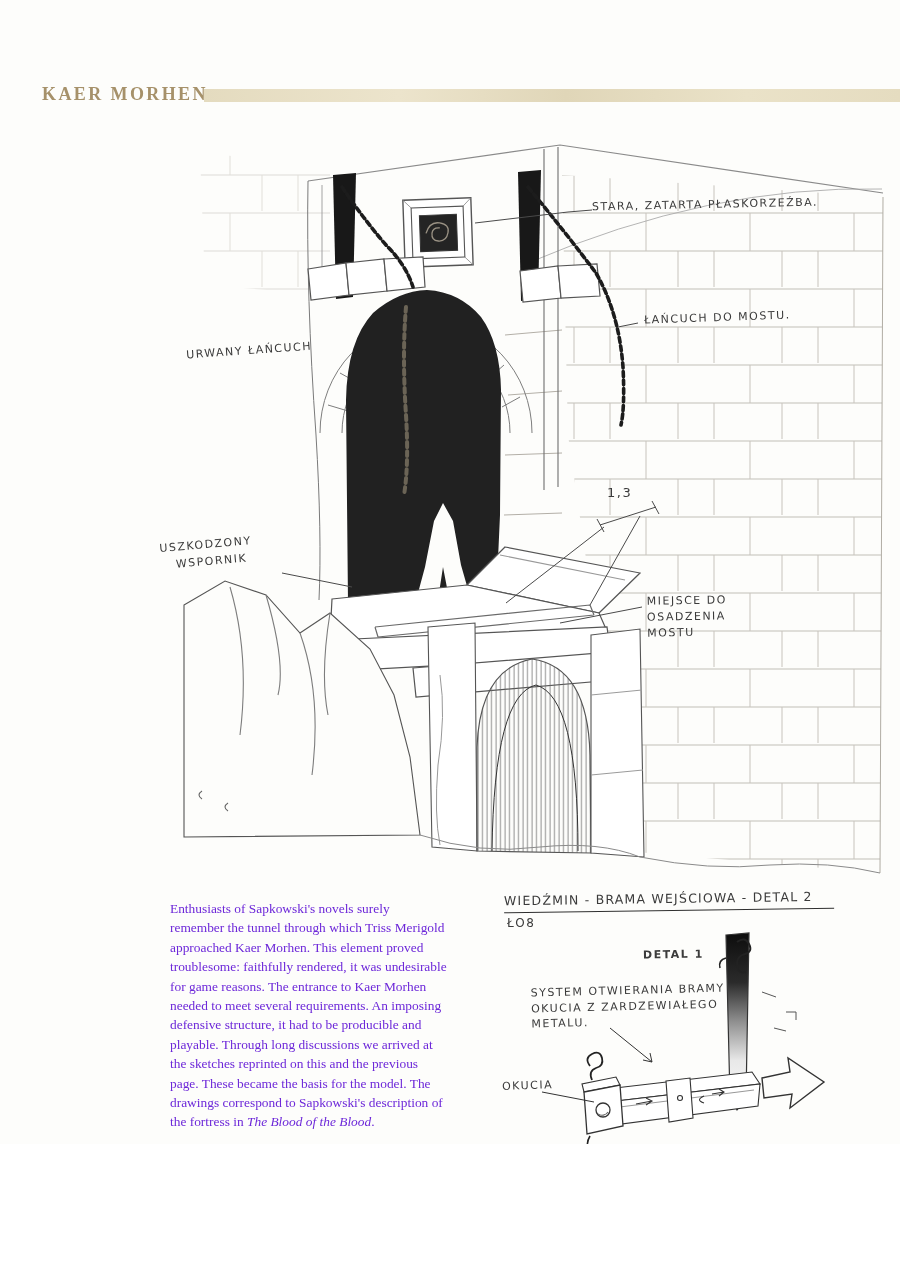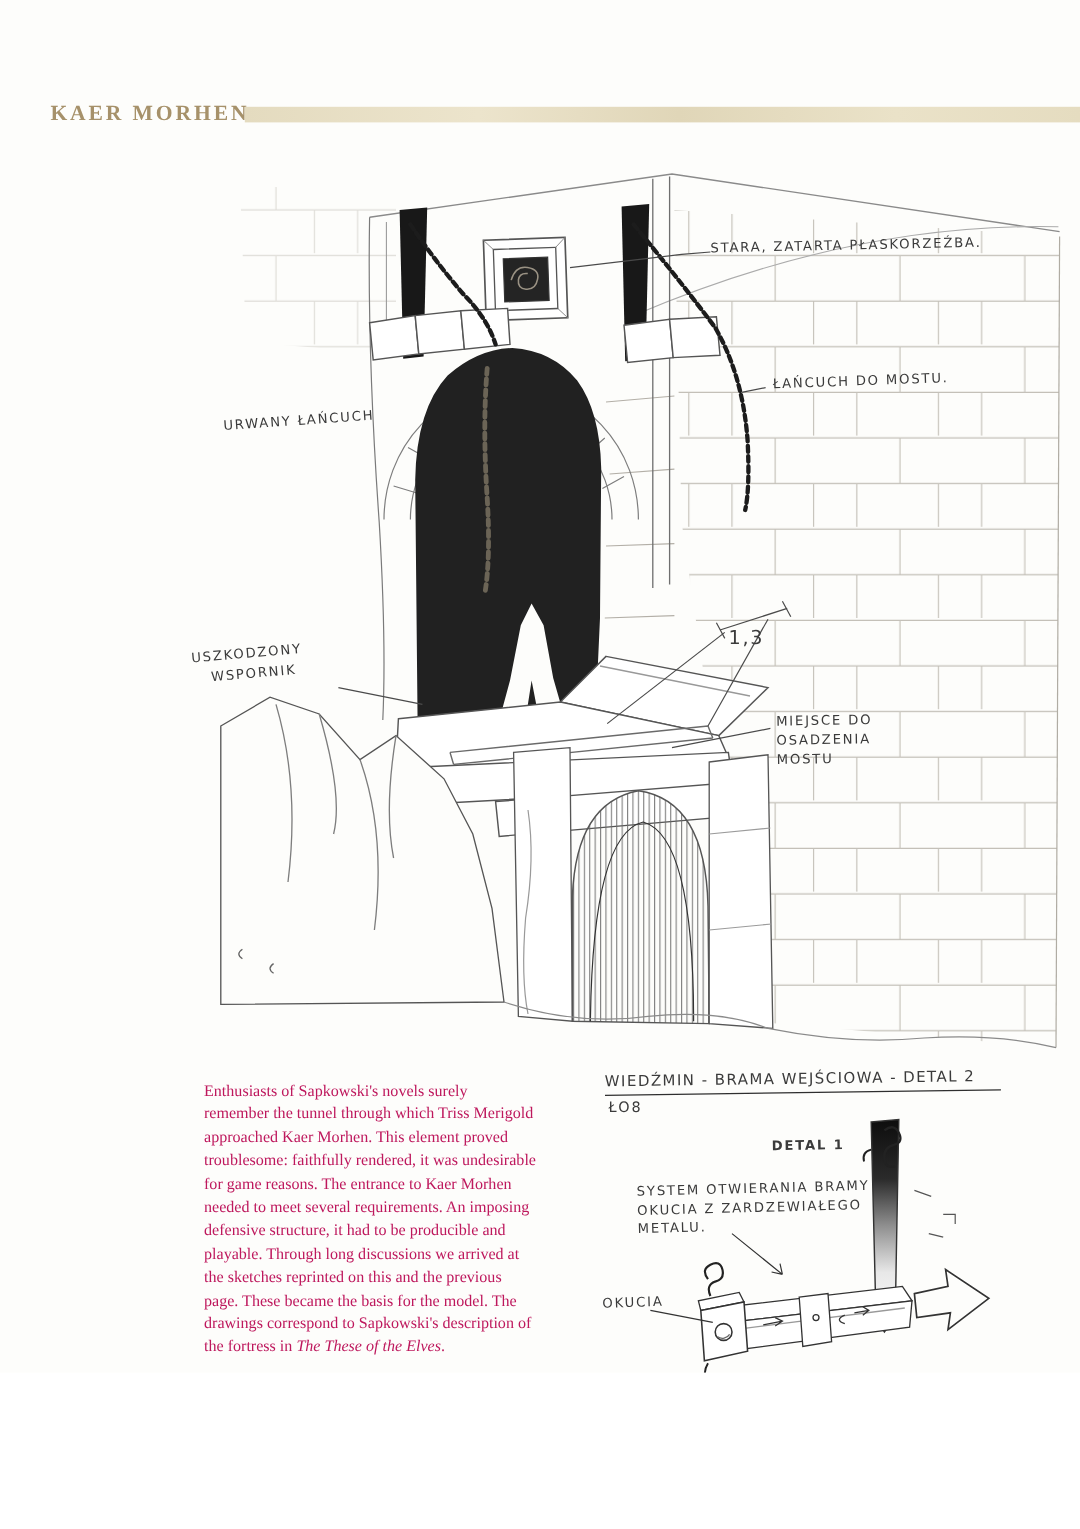--- a/index.html
+++ b/index.html
@@ -15,31 +15,31 @@
   .detail-svg{position:absolute;left:490px;top:928px;}
   .medallion-svg{position:absolute;left:44px;top:1164px;}
   
   .hand{position:absolute;font-family:"DejaVu Sans",sans-serif;font-size:11px;
         letter-spacing:1.5px;color:#3b3b3b;text-transform:uppercase;white-space:nowrap;}
   .pre{white-space:pre;line-height:17px;}
   .a-relief{left:592px;top:198px;transform:rotate(-1.2deg);}
   .a-bridge-chain{left:644px;top:311px;transform:rotate(-2deg);}
   .a-broken-chain{left:186px;top:344px;transform:rotate(-4deg);}
   .a-damaged-bracket{left:160px;top:536px;transform:rotate(-5deg);}
-  .a-dim{left:607px;top:522px;font-size:16px;}
+  .a-dim{left:607px;top:485px;font-size:13px;}
   .a-bridge-seat{left:647px;top:593px;transform:rotate(-1deg);line-height:16px;}
   .d-caption{left:504px;top:891px;font-size:12.5px;letter-spacing:1.2px;width:330px;
              border-bottom:1.5px solid #2f2f2f;padding-bottom:4px;transform:rotate(-0.8deg);}
   .d-sheet{left:507px;top:916px;font-size:12px;text-align:right;}
   .d-label{left:643px;top:948px;transform:rotate(-1deg);font-weight:bold;}
   .d-note{left:531px;top:983px;transform:rotate(-1.5deg);line-height:15.5px;}
   .d-fittings{left:502px;top:1079px;transform:rotate(-2deg);}
   
   .body-copy{position:absolute;left:170px;top:899px;width:342px;margin:0;
-             font-size:13.4px;line-height:19.4px;color:#be185d;white-space:pre-line;}
+             font-size:13.4px;line-height:19.4px;color:#6d28d9;white-space:pre-line;}
   .body-copy em{font-style:italic;}
   
   .pagenum-text{font-family:"Liberation Serif",serif;font-size:13px;fill:#a2824e;letter-spacing:1px;}
   
   .footer-band{position:absolute;left:178px;top:1259px;width:540px;height:7px;opacity:.55;
      background:repeating-linear-gradient(90deg,rgba(170,170,170,.55) 0 14px,rgba(170,170,170,.12) 14px 19px);}
 </style>
 </head>
 <body>
 
@@ -161,21 +161,21 @@
 remember the tunnel through which Triss Merigold
 approached Kaer Morhen. This element proved
 troublesome: faithfully rendered, it was undesirable
 for game reasons. The entrance to Kaer Morhen
 needed to meet several requirements. An imposing
 defensive structure, it had to be producible and
 playable. Through long discussions we arrived at
 the sketches reprinted on this and the previous
 page. These became the basis for the model. The
 drawings correspond to Sapkowski's description of
-the fortress in </span><em>The These of the Elves</em><span>.</span></p>
+the fortress in </span><em>The Blood of the Blood</em><span>.</span></p>
 
   <div class="hand d-caption">WIEDŹMIN - BRAMA WEJŚCIOWA - DETAL 2</div>
   <div class="hand d-sheet">ŁO8</div>
   <div class="hand d-label">DETAL 1</div>
   <div class="hand pre d-note">SYSTEM OTWIERANIA BRAMY
 OKUCIA Z ZARDZEWIAŁEGO
 METALU.</div>
   <div class="hand d-fittings">OKUCIA</div>
 
   <svg class="detail-svg" width="360" height="240" viewBox="0 0 360 240">

